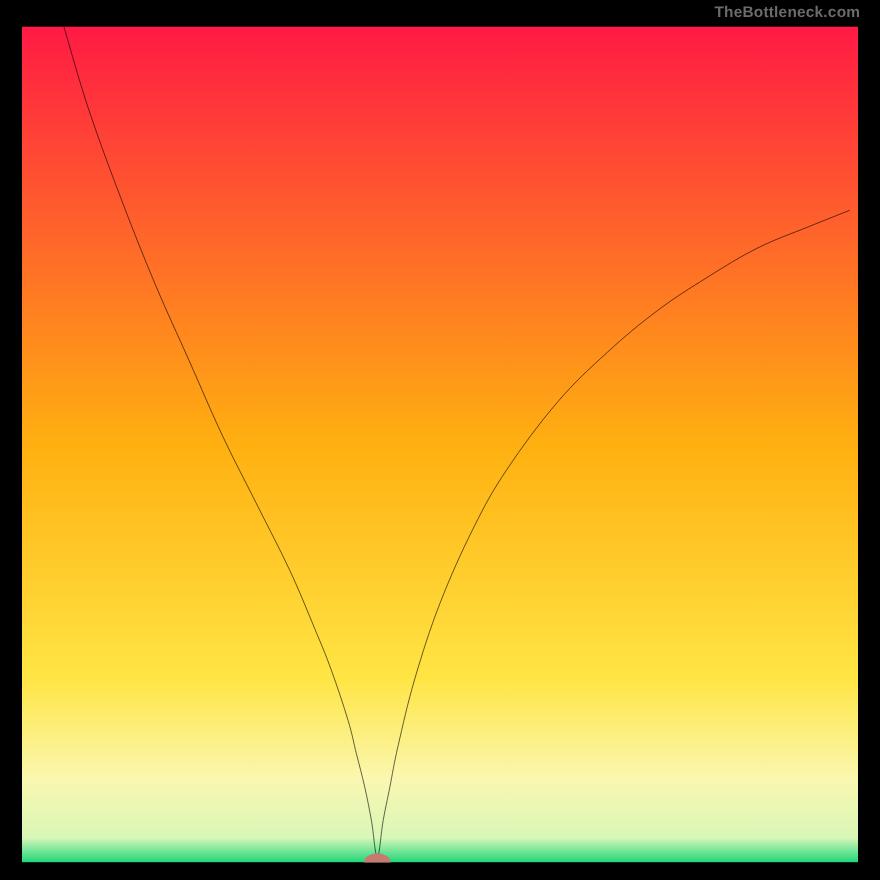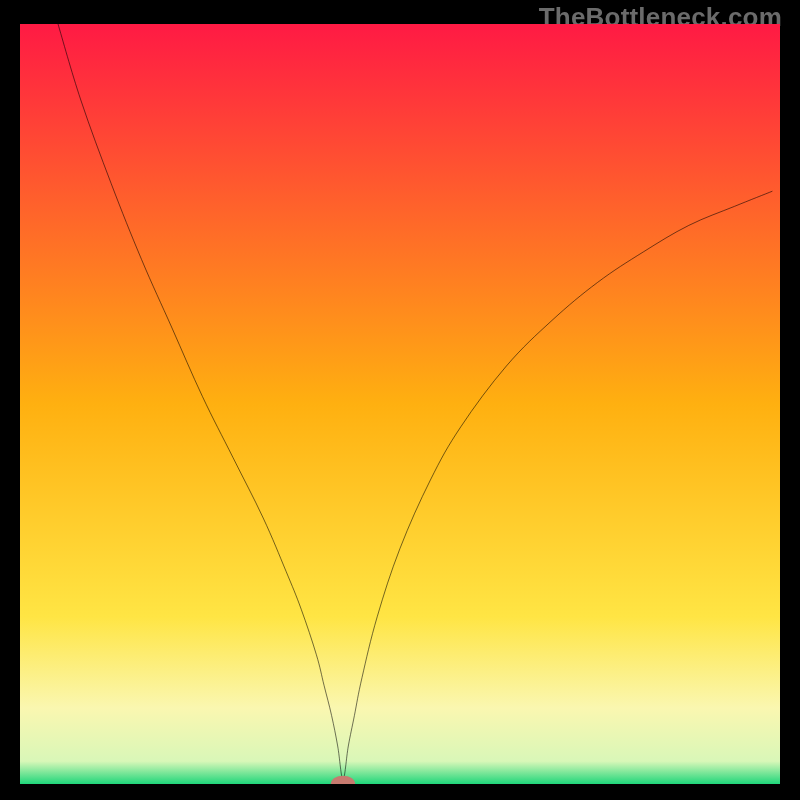--- a/index.html
+++ b/index.html
@@ -15,21 +15,21 @@
     position: relative;
     width: 800px;
     height: 800px;
     background: #000;
   }
   .watermark {
     position: absolute;
     top: 2px;
     right: 18px;
     color: #6b6b6b;
-    font-size: 26px;
+    font-size: 14px;
     font-weight: 600;
     letter-spacing: 0.2px;
     user-select: none;
   }
   svg.plot {
     position: absolute;
     left: 20px;
     top: 24px;
     width: 760px;
     height: 760px;

